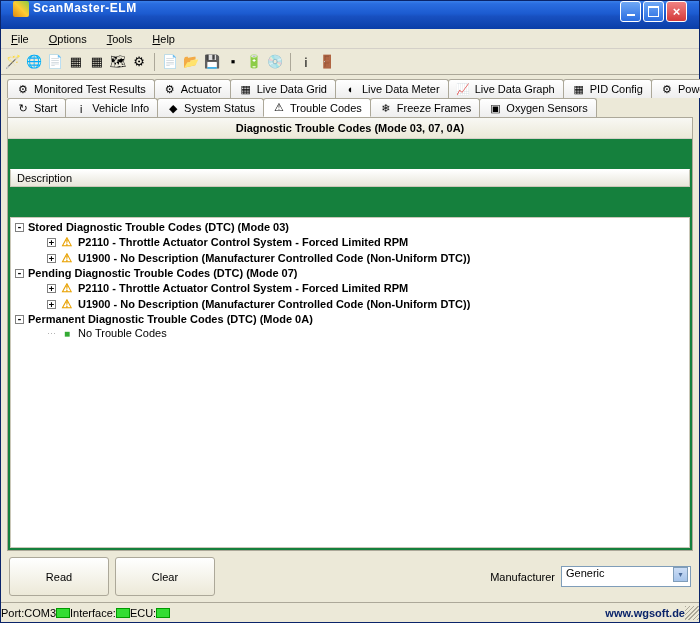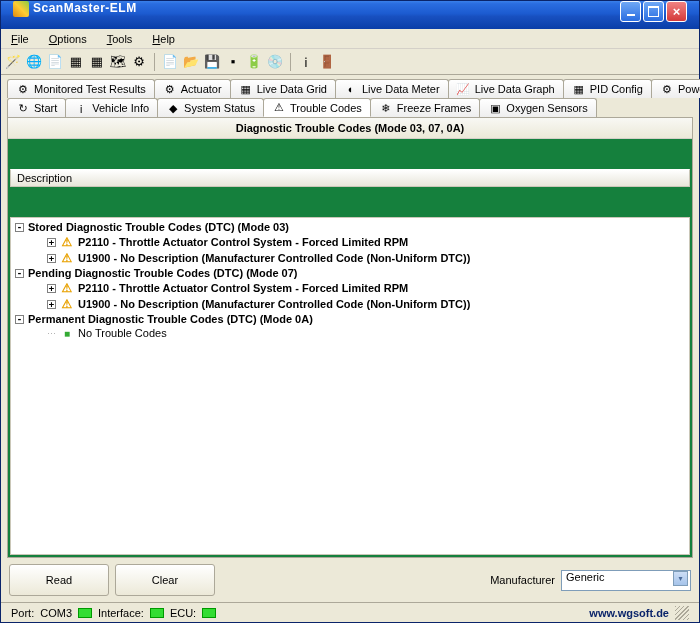--- a/index.html
+++ b/index.html
@@ -33,26 +33,26 @@
 .tree-node { padding: 1px 4px; display: flex; align-items: center; gap: 4px; font-size: 11px; white-space: nowrap; }
 .tree-node.group { font-weight: bold; }
 .tree-node.item { font-weight: bold; padding-left: 36px; }
 .tree-node.leaf { font-weight: normal; padding-left: 36px; }
 .exp { width: 9px; height: 9px; border: 1px solid #808080; display: inline-flex; align-items: center; justify-content: center; font-size: 9px; line-height: 1; background: #fff; color: #000; cursor: pointer; font-family: monospace; }
 .dots { color: #aaa; font-size: 9px; }
 .warn-icon::before { content: "⚠"; color: #e8a100; font-size: 12px; }
 .ok-icon::before { content: "■"; color: #3a3; font-size: 10px; }
 .node-icon { width: 14px; display: inline-flex; justify-content: center; }
 .btnrow { display: flex; align-items: center; padding: 6px 2px 4px 2px; gap: 6px; }
-.pushbtn { width: 100px; height: 32px; background: linear-gradient(to bottom,#fff,#ece9d8); border: 1px solid #aca899; border-radius: 3px; cursor: pointer; font-size: 11px; }
+.pushbtn { width: 100px; height: 39px; background: linear-gradient(to bottom,#fff,#ece9d8); border: 1px solid #aca899; border-radius: 3px; cursor: pointer; font-size: 11px; }
 .spacer { flex: 1; }
 .sel-label { font-size: 11px; }
 .select { width: 130px; height: 21px; border: 1px solid #7f9db9; background: #fff; display: flex; align-items: flex-start; justify-content: space-between; padding: 0 2px 0 4px; cursor: pointer; }
 .select .dd { width: 15px; height: 15px; background: linear-gradient(to bottom,#ccddf5,#a6c4ea); border: 1px solid #7f9db9; display: flex; align-items: center; justify-content: center; font-size: 8px; color: #4a6a99; }
-.statusbar { height: 20px; background: #ece9d8; border-top: 1px solid #aca899; display: flex; align-items: center; padding: 0 10px; gap: 6px; font-size: 11px; }
+.statusbar { height: 20px; background: #ece9d8; border-top: 1px solid #aca899; display: flex; align-items: center; padding: 0 0; font-size: 11px; }
 .led { width: 14px; height: 10px; background: #3d3; border: 1px solid #090; }
 .statusbar .link { color: #0a246a; font-weight: bold; }
 .statusbar .resize { width: 14px; height: 14px; margin-left: auto; background: repeating-linear-gradient(135deg,#aca899 0 1px,transparent 1px 3px); }
 </style>
 </head>
 <body>
 
 <div class="window">
   <div class="titlebar">
     <div class="app-icon"></div>

